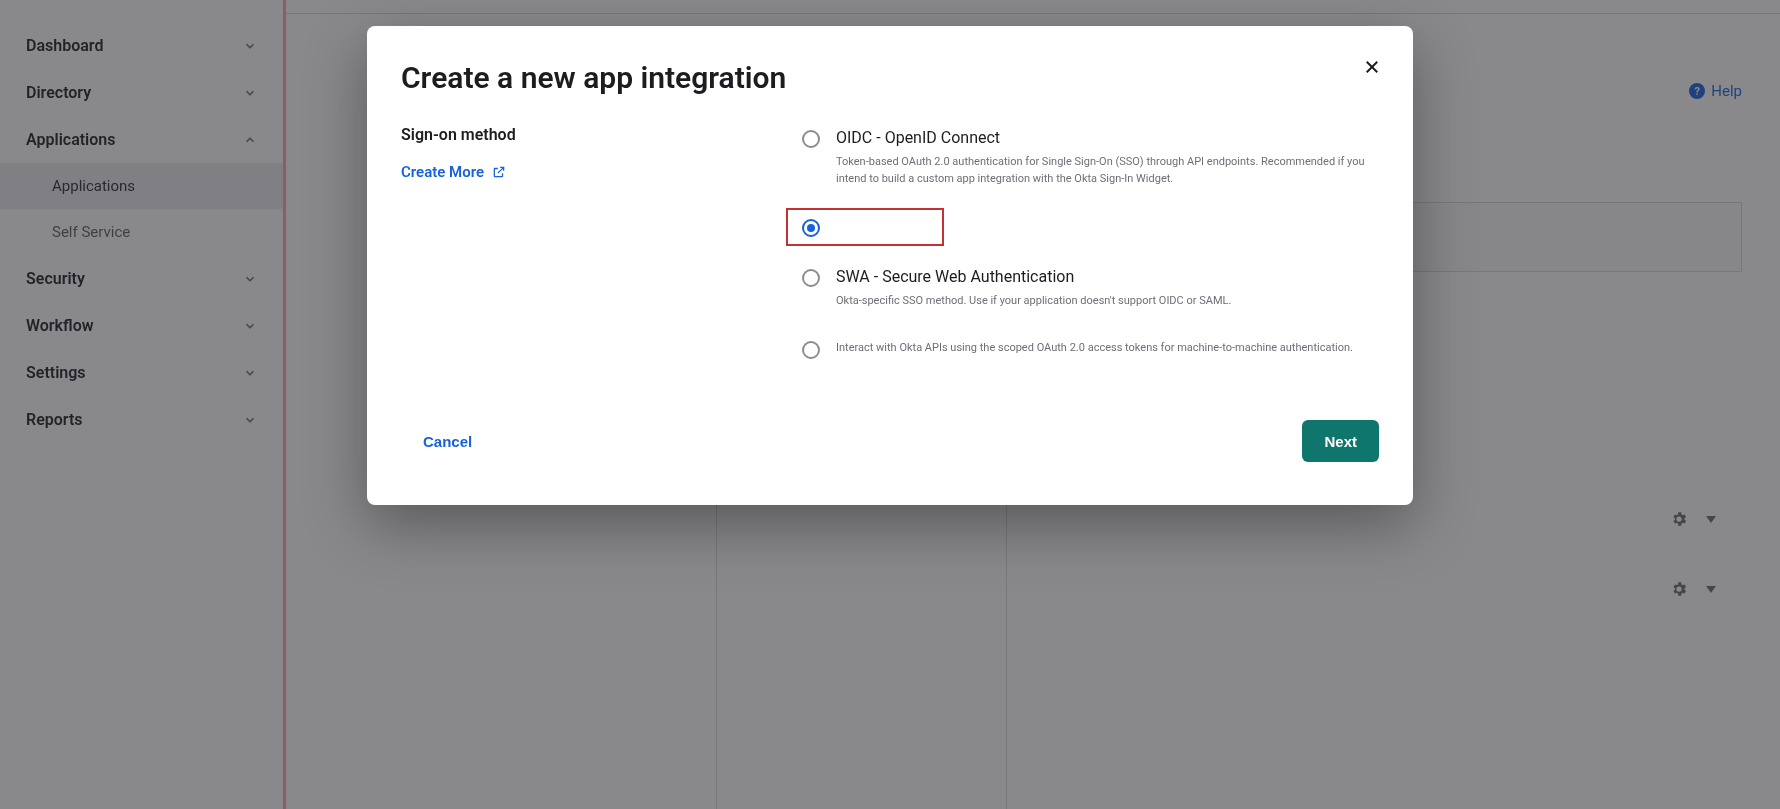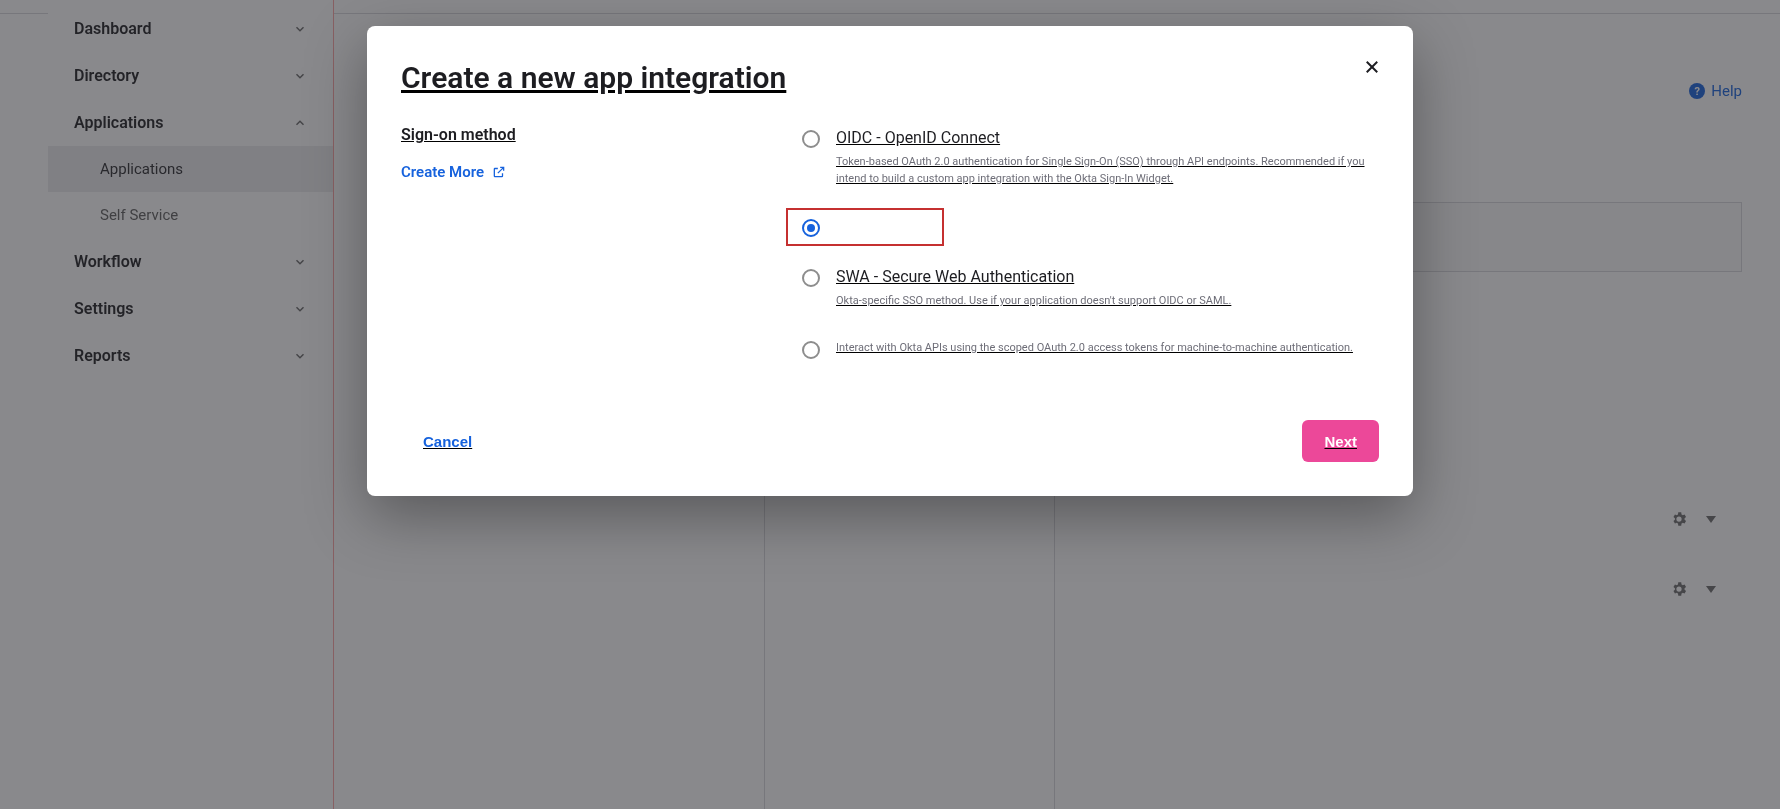--- a/index.html
+++ b/index.html
@@ -2,21 +2,21 @@
 <html><head>
 <meta charset="utf-8">
 <style>
   * { box-sizing: border-box; margin: 0; padding: 0; }
   html, body { width: 1780px; height: 809px; font-family: -apple-system, BlinkMacSystemFont, "Segoe UI", Roboto, Helvetica, Arial, sans-serif; background: #fff; overflow: hidden; }
 
   
   .page { position: absolute; inset: 0; display: flex; background: #fff; }
   .topbar { position: absolute; left:0; right:0; top:0; height:14px; border-bottom:1px solid #d7d7dc; background:#fff; }
 
-  .sidebar { width: 286px; flex: 0 0 286px; background: #fff; border-right: 1px solid #fca5a5; padding-top: 5px; position: relative; margin-left: 48px; }
+  .sidebar { width: 286px; flex: 0 0 286px; background: #fff; border-right: 3px solid #fca5a5; padding-top: 22px; position: relative; }
   .nav-item { display:flex; align-items:center; justify-content:space-between; padding: 14px 26px; font-size:16px; color:#1d1d21; font-weight:600; cursor:pointer; }
   .nav-item .chev { width:14px; height:14px; display:flex; align-items:center; justify-content:center; }
   .nav-sub { padding: 14px 26px 14px 52px; font-size:15px; color:#5e5e5e; cursor:pointer; }
   .nav-sub.active { background:#ebebed; color:#2a2a2e; }
   .nav-section-open > .nav-item .chev svg { transform: rotate(180deg); }
 
   .main { flex:1; position:relative; }
   .help { position:absolute; top:82px; right:38px; color:#1662dd; font-size:15px; display:flex; align-items:center; gap:6px; cursor:pointer; }
   .help-circle { width:16px; height:16px; border-radius:50%; background:#1662dd; color:#fff; font-size:11px; display:flex; align-items:center; justify-content:center; font-weight:700; }
 
@@ -28,21 +28,21 @@
   .gear-row.r2 { top:580px; }
   .gear { width:18px; height:18px; color:#6a6a6a; }
   .tri { width:0;height:0;border-left:5px solid transparent;border-right:5px solid transparent;border-top:7px solid #6a6a6a; }
   .vline { position:absolute; top:240px; bottom:0; width:1px; background:#d7d7dc; }
   .vline.a { left:430px; }
   .vline.b { left:720px; }
 
   
   .overlay { position:absolute; inset:0; background:rgba(40,40,45,0.55); display:flex; align-items:flex-start; justify-content:center; }
 
-  .modal { margin-top:26px; width:1046px; background:#fff; border-radius:8px; box-shadow:0 20px 60px rgba(0,0,0,0.35); padding: 34px 34px 34px 34px; position:relative;text-decoration:underline; }
+  .modal { margin-top:26px; width:1046px; background:#fff; border-radius:8px; box-shadow:0 20px 60px rgba(0,0,0,0.35); padding: 34px 34px 43px 34px; position:relative; }
   .modal h1 { font-size:30px; font-weight:600; color:#1d1d21; margin-bottom:30px; }
   .modal .close { position:absolute; top:26px; right:26px; cursor:pointer; color:#1d1d21; padding:6px; }
   .modal .close svg { width:18px; height:18px; }
 
   .body { display:flex; gap:31px; }
   .left { width:370px; flex:0 0 370px; }
   .section-label { font-size:16px; font-weight:600; color:#1d1d21; margin-bottom:18px; }
   .learn { color:#1662dd; font-size:15px; font-weight:600; display:inline-flex; align-items:center; gap:8px; cursor:pointer; }
   .learn svg { width:14px; height:14px; }
 
@@ -52,21 +52,21 @@
   .opt .radio.checked { border-color:#1662dd; }
   .opt .radio.checked::after { content:""; position:absolute; inset:3px; background:#1662dd; border-radius:50%; }
   .opt .txt .ttl { font-size:16px; color:#1d1d21; font-weight:400; margin-bottom:6px; }
   .opt .txt .desc { font-size:11px; color:#6e6e78; line-height:1.55; }
   .opt.highlight { }
   .opt.highlight .hl-box { position:absolute; left:-16px; top:-6px; width:158px; height:38px; border:2px solid #c53030; pointer-events:none; }
 
   .footer { display:flex; justify-content:space-between; gap:14px; margin-top:34px; }
   .btn { height:42px; padding:0 22px; border-radius:6px; font-size:15px; font-weight:600; display:flex; align-items:center; justify-content:center; cursor:pointer; border:none; }
   .btn.secondary { background:transparent; color:#1662dd; }
-  .btn.primary { background:#ec4899; color:#fff; }
+  .btn.primary { background:#0f766e; color:#fff; }
 
   svg { display:block; }
 </style>
 </head>
 <body>
 
 <div class="page">
   <div class="topbar"></div>
 
   <aside class="sidebar">
@@ -94,20 +94,28 @@
               <polyline points="6 9 12 15 18 9"></polyline>
             </svg>
         </span>
       </div>
       <div class="nav-sub active">
         <span>Applications</span>
       </div>
       <div class="nav-sub">
         <span>Self Service</span>
       </div>
+    </div>
+    <div class="nav-item">
+      <span>Security</span>
+      <span class="chev">
+        <svg viewBox="0 0 24 24" width="14" height="14" fill="none" stroke="#6a6a6a" stroke-width="2.5">
+            <polyline points="6 9 12 15 18 9"></polyline>
+          </svg>
+      </span>
     </div>
     <div class="nav-item">
       <span>Workflow</span>
       <span class="chev">
         <svg viewBox="0 0 24 24" width="14" height="14" fill="none" stroke="#6a6a6a" stroke-width="2.5">
             <polyline points="6 9 12 15 18 9"></polyline>
           </svg>
       </span>
     </div>
     <div class="nav-item">

